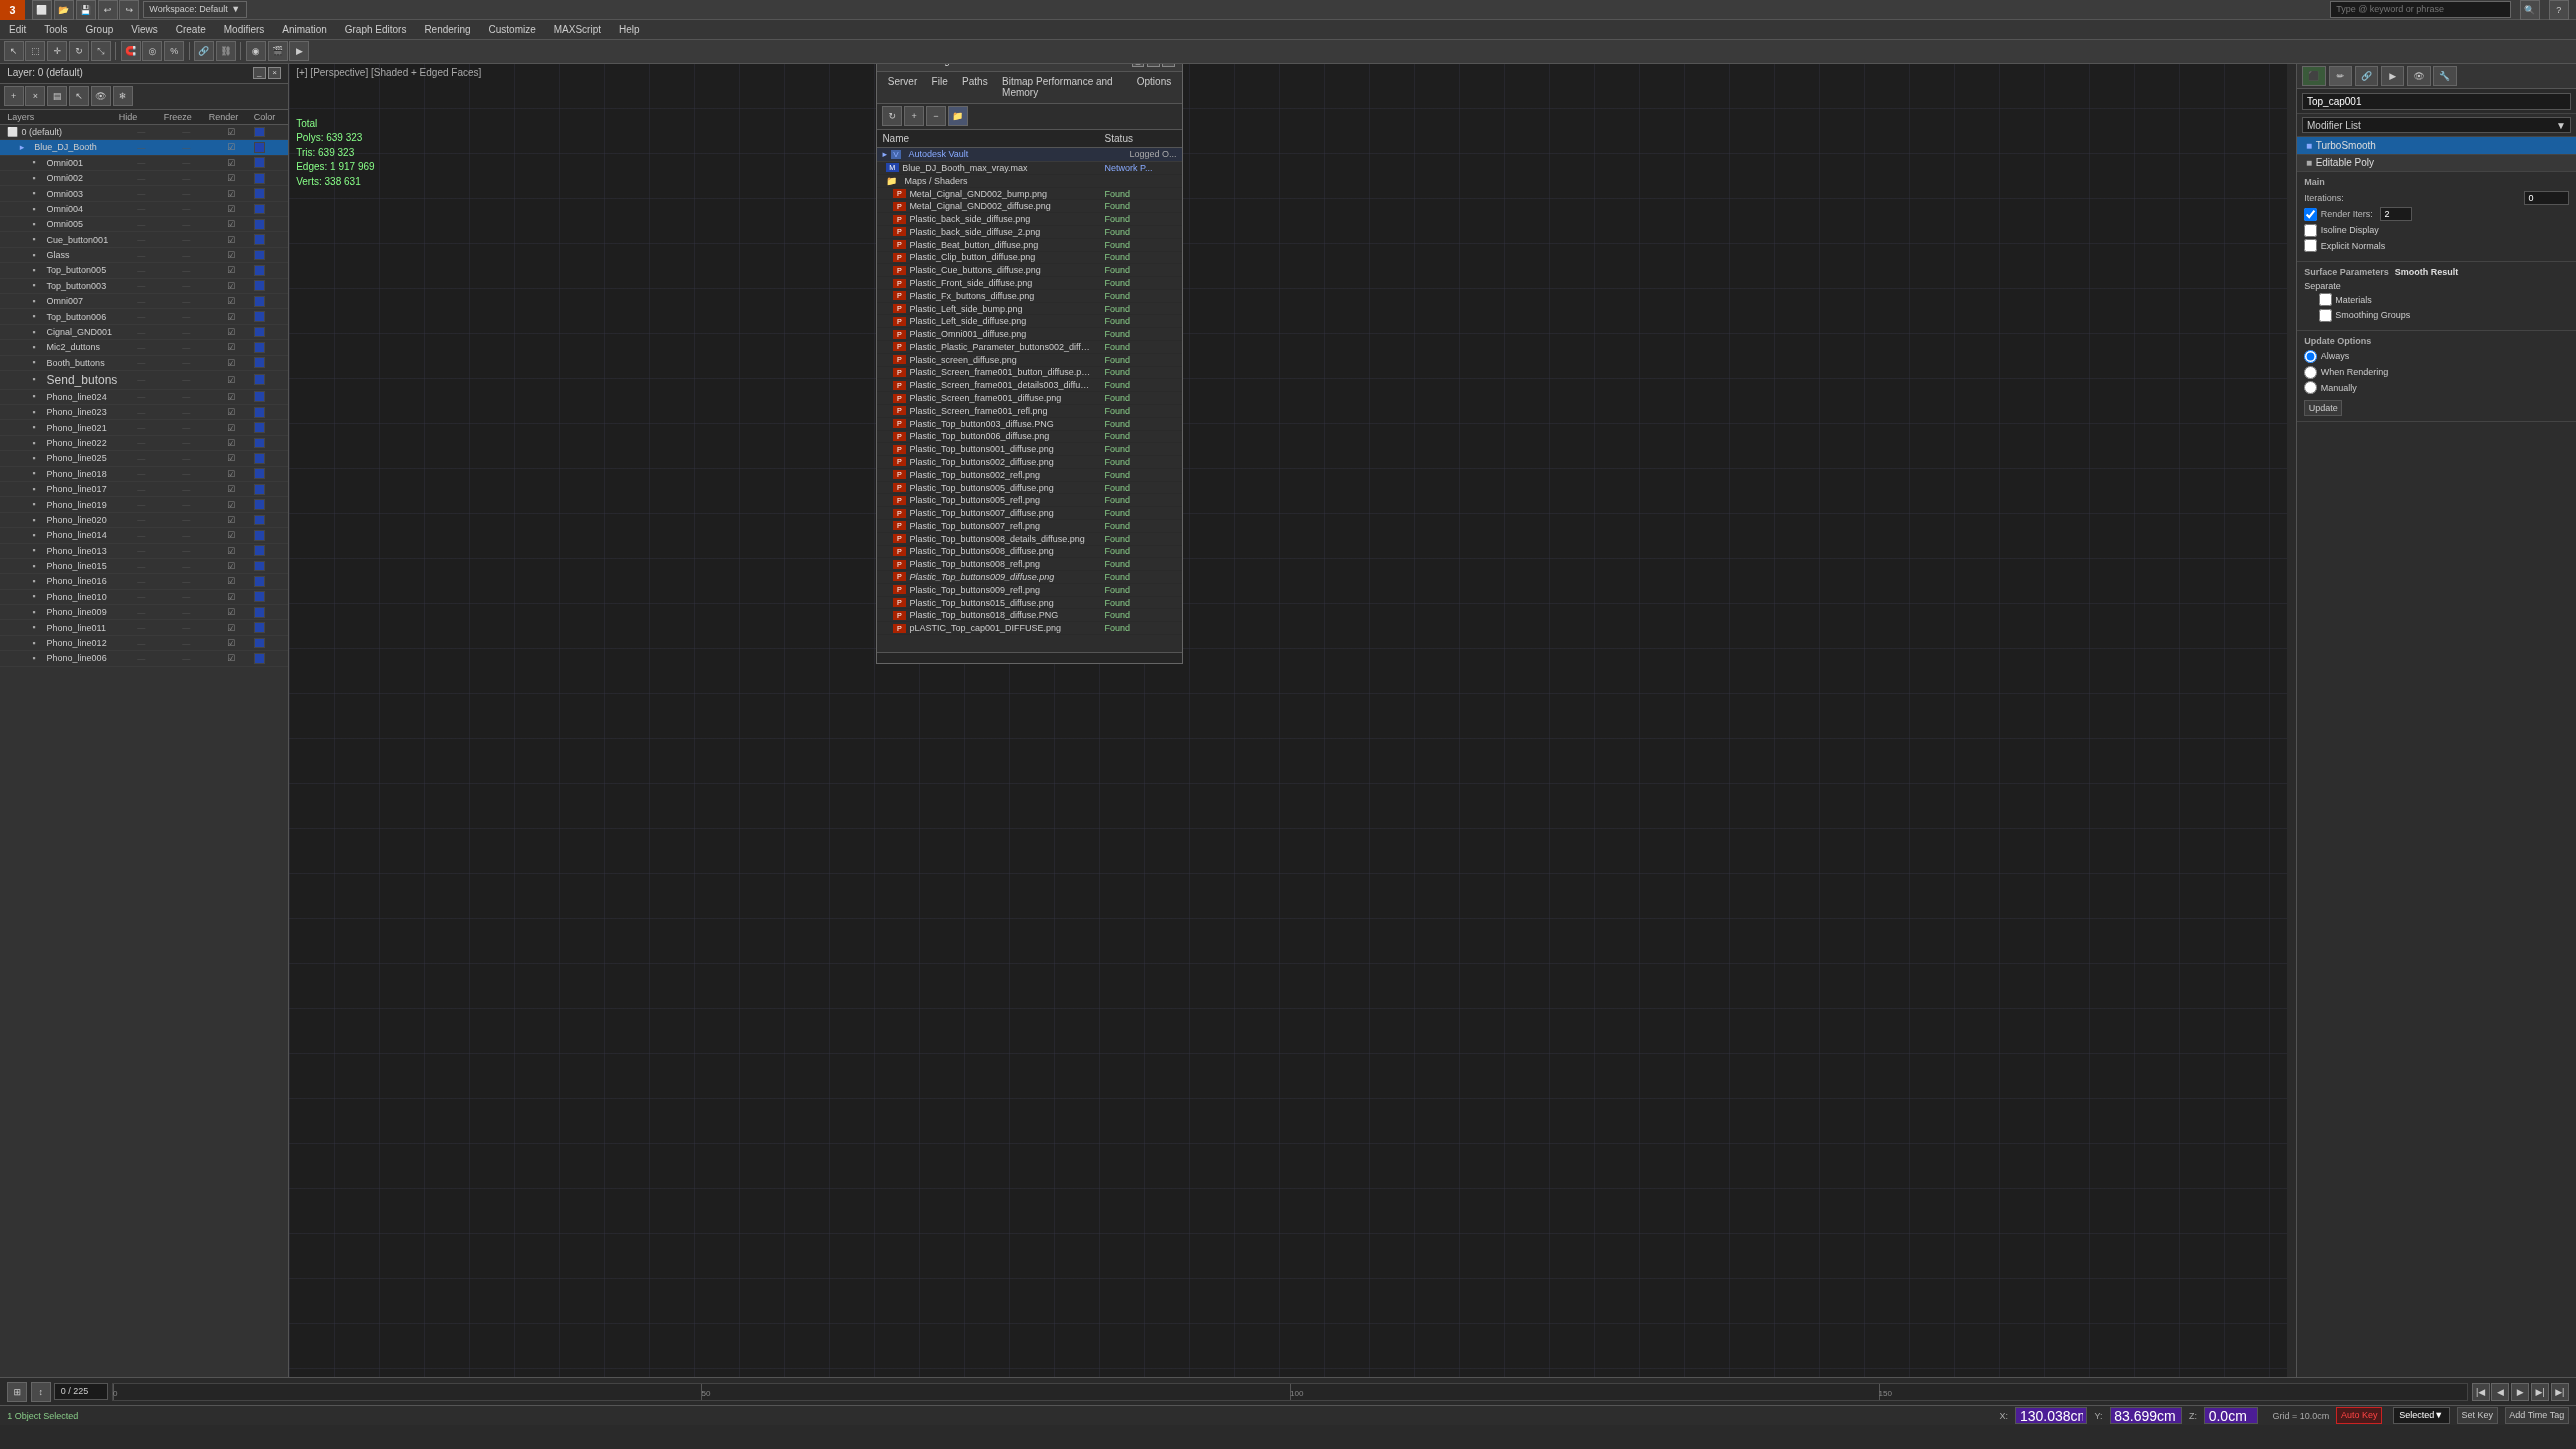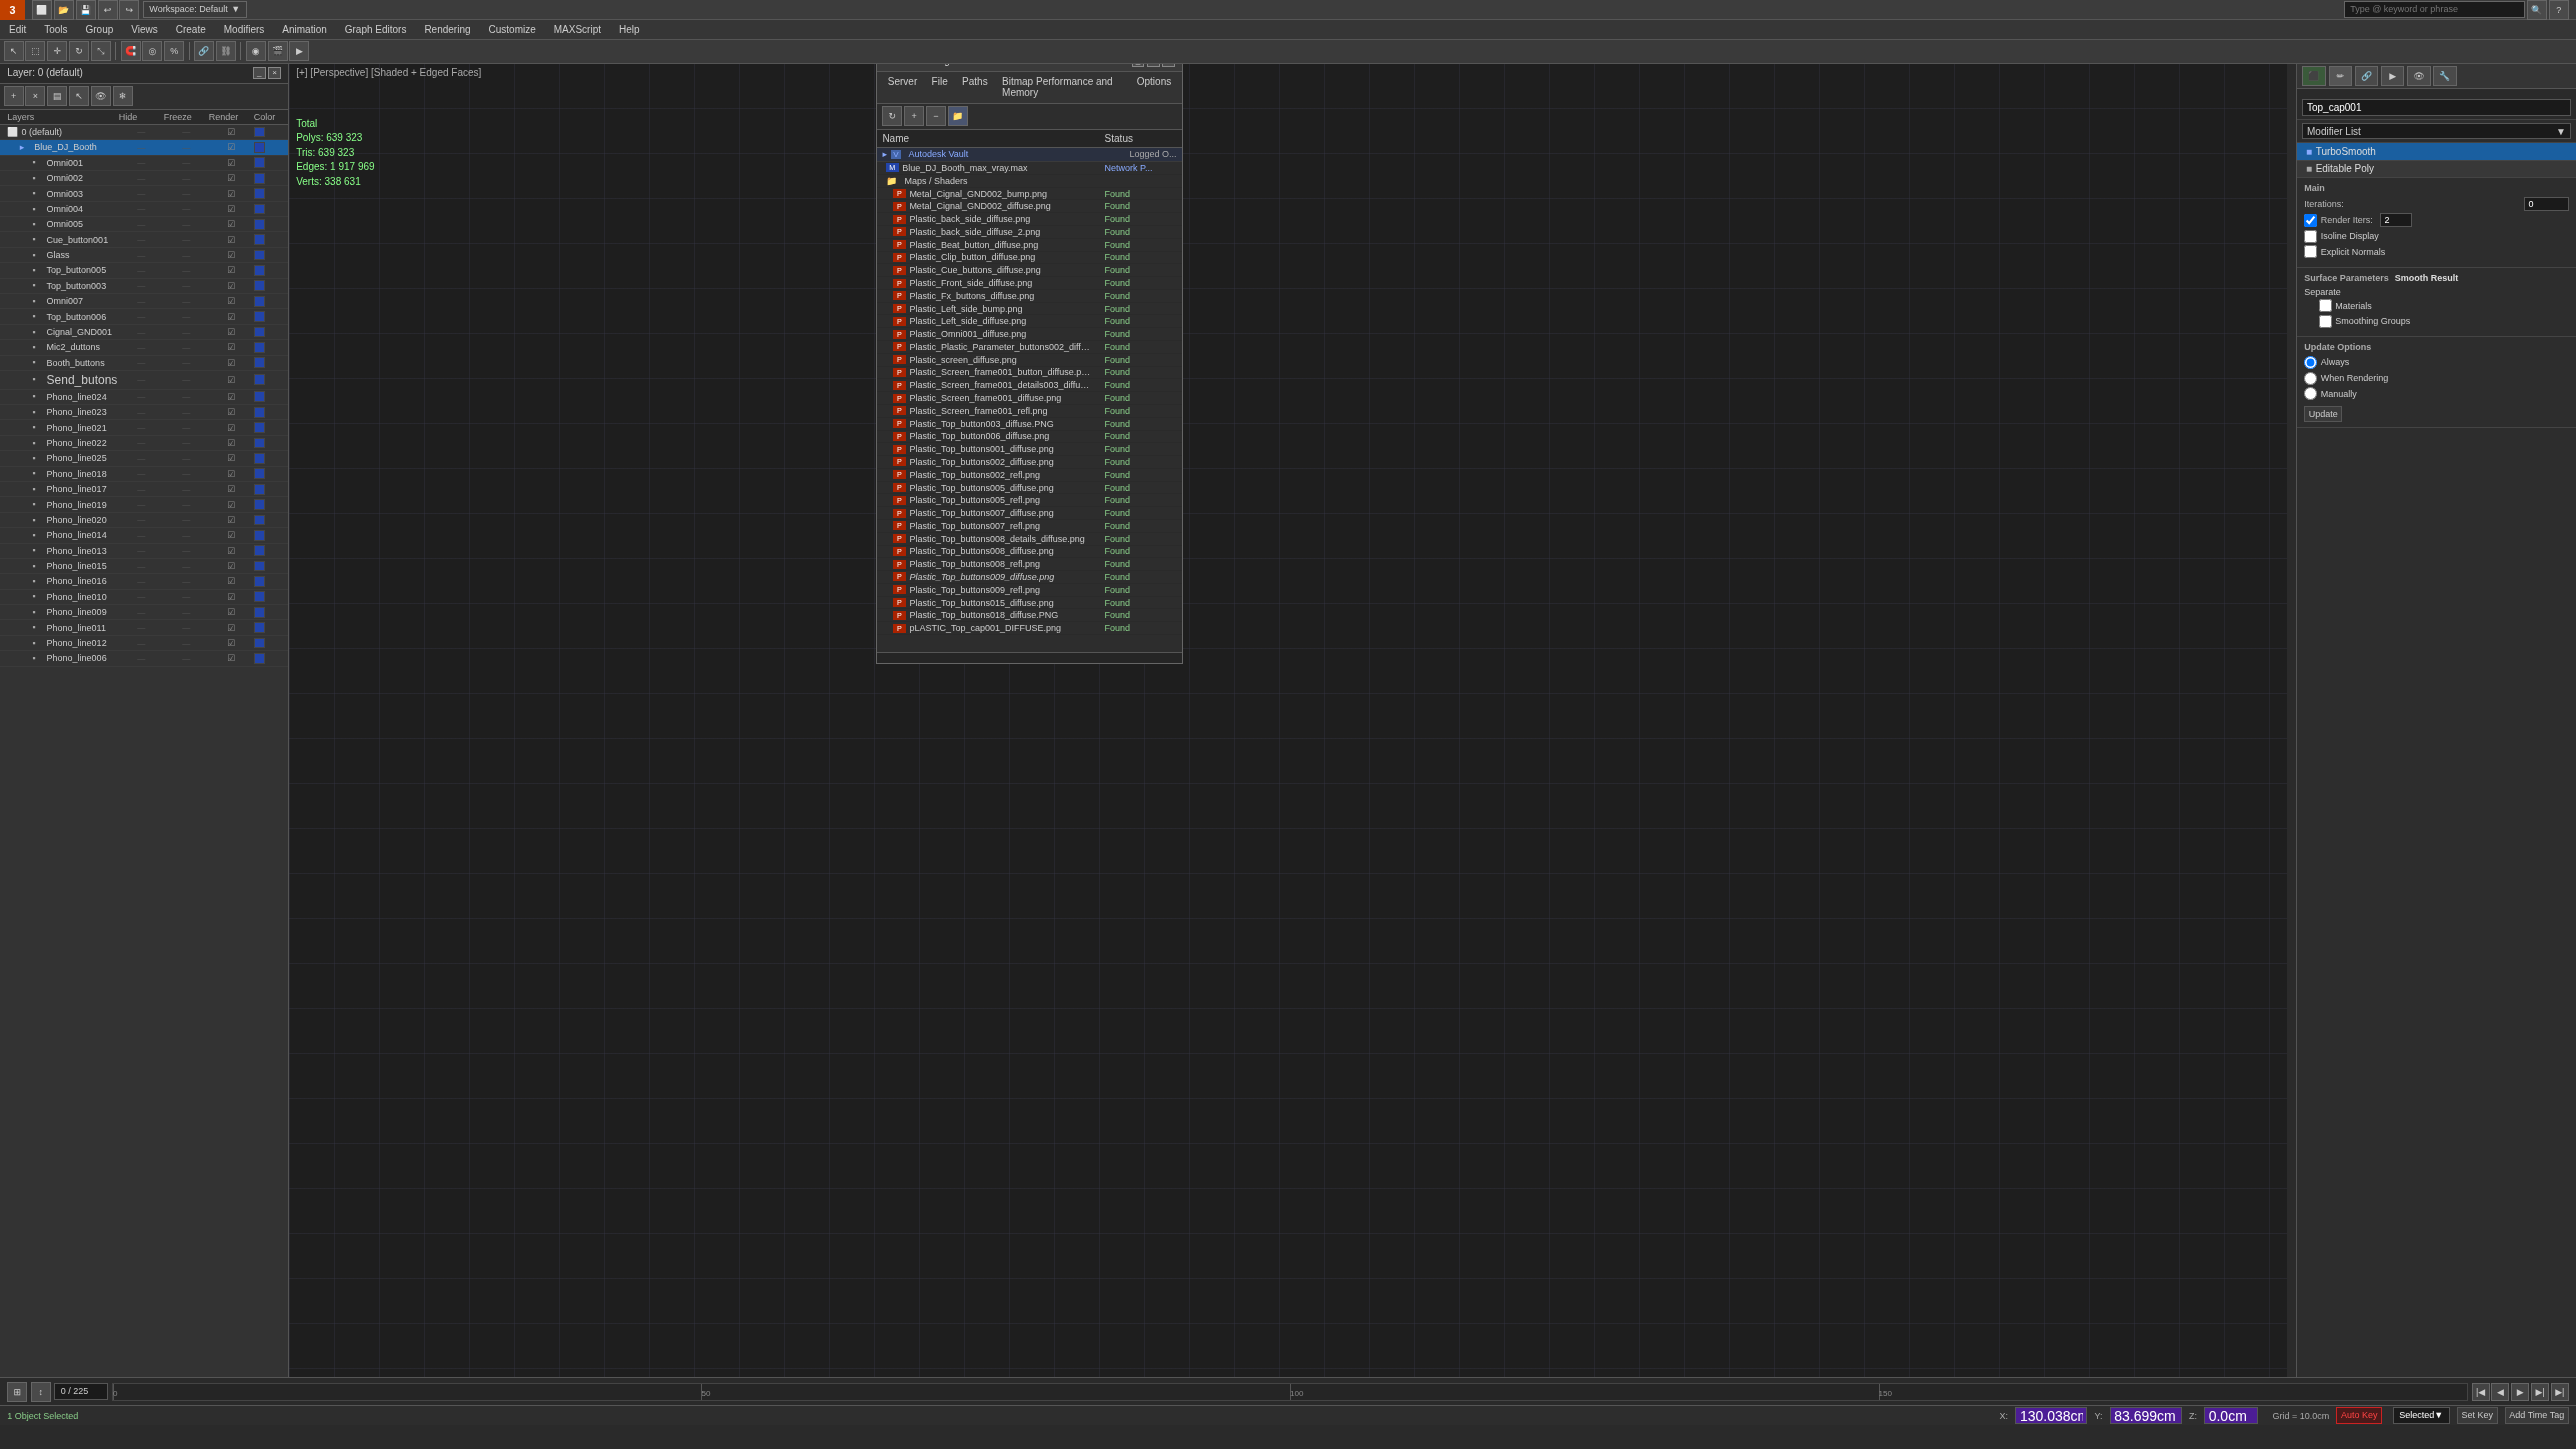--- a/index.html
+++ b/index.html
@@ -52,21 +52,21 @@
       font-size: 9px;
       height: 16.3px;
       display: flex;
       align-items: center;
       gap: 3.6px;
     }
     #search-bar {
       margin-left: auto;
       display: flex;
       align-items: center;
-      gap: 2px;
+      gap: 9px;
       margin-right: 7.2px;
     }
     #search-input {
       background: #1a1a1a;
       border: 0.9px solid #666;
       color: #aaa;
       padding: 0.9px 5.4px;
       font-size: 9px;
       width: 181px;
       height: 16.3px;
@@ -1406,21 +1406,21 @@
       <button class="tool-icon-btn" style="width:23.5px;background:#3a5a3a;">⬛</button>
       <button class="tool-icon-btn" style="width:23.5px;background:#555;">✏</button>
       <button class="tool-icon-btn" style="width:23.5px;">🔗</button>
       <button class="tool-icon-btn" style="width:23.5px;">▶</button>
       <button class="tool-icon-btn" style="width:23.5px;">👁</button>
       <button class="tool-icon-btn" style="width:23.5px;">🔧</button>
     </div>
   </div>
 
   <div class="mod-name-row">
-    <input type="text" value="Top_cap001" style="background: rgb(26, 26, 26); border: 0.9px solid rgb(85, 85, 85); color: rgb(255, 255, 255); padding: 1.8px 3.6px; font-size: 10px; width: 100%; margin-top: 6px;">
+    <input type="text" value="Top_cap001" style="background: rgb(26, 26, 26); border: 0.9px solid rgb(85, 85, 85); color: rgb(255, 255, 255); padding: 1.8px 3.6px; font-size: 10px; width: 100%;">
   </div>
 
   <div style="padding:2.7px 5.4px;background:#2d2d2d;border-bottom:0.9px solid #444;">
     <div style="background:#1a1a1a;border:0.9px solid #555;color:#ccc;padding:1.8px 3.6px;font-size:10px;display:flex;justify-content:space-between;cursor:pointer;">
       <span>Modifier List</span>
       <span>▼</span>
     </div>
   </div>
 
   <div class="mod-stack-area">

